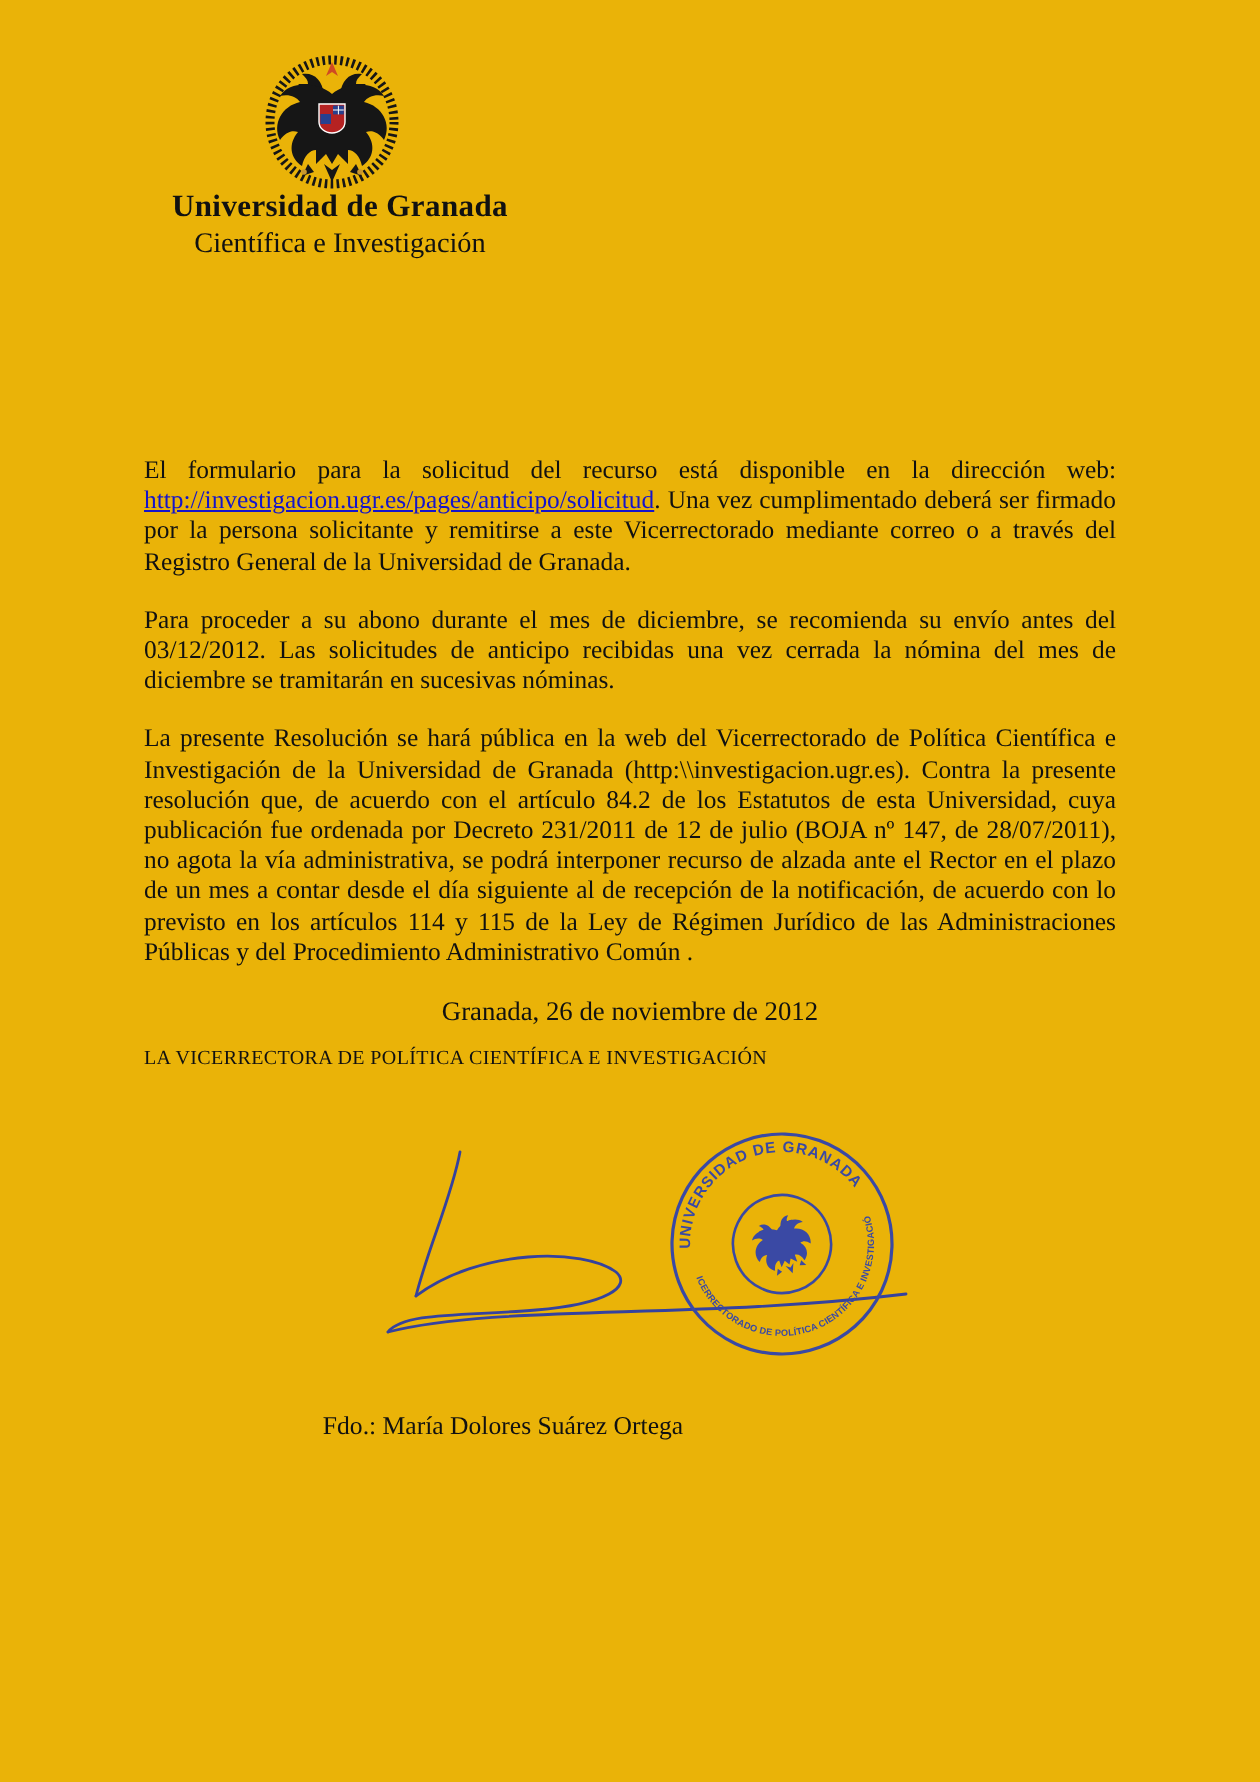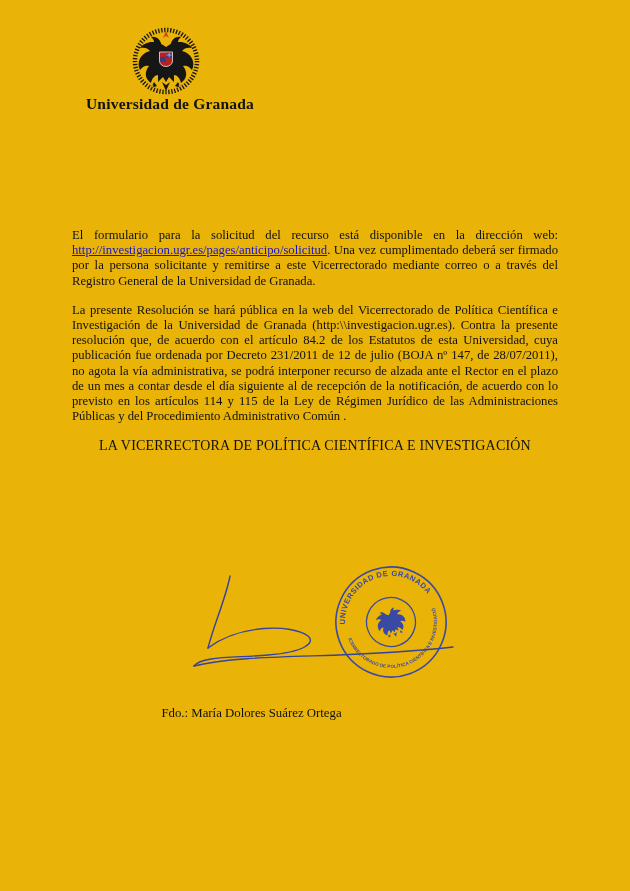--- a/index.html
+++ b/index.html
@@ -21,21 +21,21 @@
   .uni-name{font-weight:bold;font-size:15.5px;letter-spacing:.2px;}
   .dept-line{font-size:14.2px;}
   
   .letter-body{
     position:absolute;left:72px;top:228px;width:486px;
     font-size:12.7px;line-height:15.2px;text-align:justify;
   }
   .letter-body p{margin:0 0 14px 0;}
   a.doc-link{color:var(--link-blue,#1414cc);text-decoration:underline;cursor:pointer;}
   .date-line{text-align:center;font-size:13.4px;margin:0 0 9px 0 !important;}
-  .signer-title{text-align:center;font-size:14px;letter-spacing:.2px;margin:0 !important;}
+  .signer-title{font-size:10px;letter-spacing:.2px;margin:0 !important;}
   
   .sig-block{position:absolute;left:175px;top:558px;width:305px;height:132px;}
   .sig-stroke{stroke:var(--signature-blue,#35429e);stroke-width:1.4;fill:none;stroke-linecap:round;}
   .stamp-stroke{stroke:var(--stamp-blue,#3a49a4);fill:none;}
   .stamp-fill{fill:var(--stamp-blue,#3a49a4);}
   .stamp-text{fill:var(--stamp-blue,#3a49a4);font-family:"Liberation Sans","DejaVu Sans",sans-serif;font-weight:bold;}
   .crest-black{fill:var(--crest-black,#161616);}
   .ring-dashes{stroke:var(--crest-black,#161616);stroke-width:4.5;fill:none;stroke-dasharray:1.3 1.7;}
   .fdo-line{
     position:absolute;left:0;top:706px;width:503px;
@@ -68,25 +68,28 @@
     <g>
       <path d="M28.5,26 h13 v9 a6.5,5.5 0 0 1 -13,0 Z" fill="var(--shield-red,#b52222)" stroke="#ffffff" stroke-width="0.7"></path>
       <rect x="29.2" y="31" width="5.3" height="5" fill="var(--shield-blue,#27408f)"></rect>
       <rect x="35.5" y="26.8" width="5.4" height="4.4" fill="var(--shield-blue,#27408f)"></rect>
       <path d="M35.5,29 h5.4 M38.2,26.8 v4.4" stroke="#ffffff" stroke-width="0.5"></path>
     </g>
   </svg>
 
   <div class="letterhead-text">
     <div class="uni-name">Universidad de Granada</div>
+    <div class="dept-line">Científica e Investigación</div>
   </div>
 
   <div class="letter-body">
     <p><span>El formulario para la solicitud del recurso está disponible en la dirección web: </span><a href="#" class="doc-link">http://investigacion.ugr.es/pages/anticipo/solicitud</a><span>. Una vez cumplimentado deberá ser firmado por la persona solicitante y remitirse a este Vicerrectorado mediante correo o a través del Registro General de la Universidad de Granada.</span></p>
+    <p>Para proceder a su abono durante el mes de diciembre, se recomienda su envío antes del 03/12/2012. Las solicitudes de anticipo recibidas una vez cerrada la nómina del mes de diciembre se tramitarán en sucesivas nóminas.</p>
     <p>La presente Resolución se hará pública en la web del Vicerrectorado de Política Científica e Investigación de la Universidad de Granada (http:\\investigacion.ugr.es). Contra la presente resolución que, de acuerdo con el artículo 84.2 de los Estatutos de esta Universidad, cuya publicación fue ordenada por Decreto 231/2011 de 12 de julio (BOJA nº 147, de 28/07/2011), no agota la vía administrativa, se podrá interponer recurso de alzada ante el Rector en el plazo de un mes a contar desde el día siguiente al de recepción de la notificación, de acuerdo con lo previsto en los artículos 114 y 115 de la Ley de Régimen Jurídico de las Administraciones Públicas y del Procedimiento Administrativo Común .</p>
+    <p class="date-line">Granada, 26 de noviembre de 2012</p>
     <p class="signer-title">LA VICERRECTORA DE POLÍTICA CIENTÍFICA E INVESTIGACIÓN</p>
   </div>
 
   <svg class="sig-block" viewBox="0 0 305 132" xmlns="http://www.w3.org/2000/svg">
 
     <g>
       <path class="sig-stroke" d="M55,18 C51,40 39,66 33,90"></path>
       <path class="sig-stroke" d="M33,90 C65,66 117,66 133,78 C141,85 129,94 93,97 C57,100 27,98 19,108"></path>
       <path class="sig-stroke" d="M19,108 C75,94 170,102 278,89"></path>
     </g>

